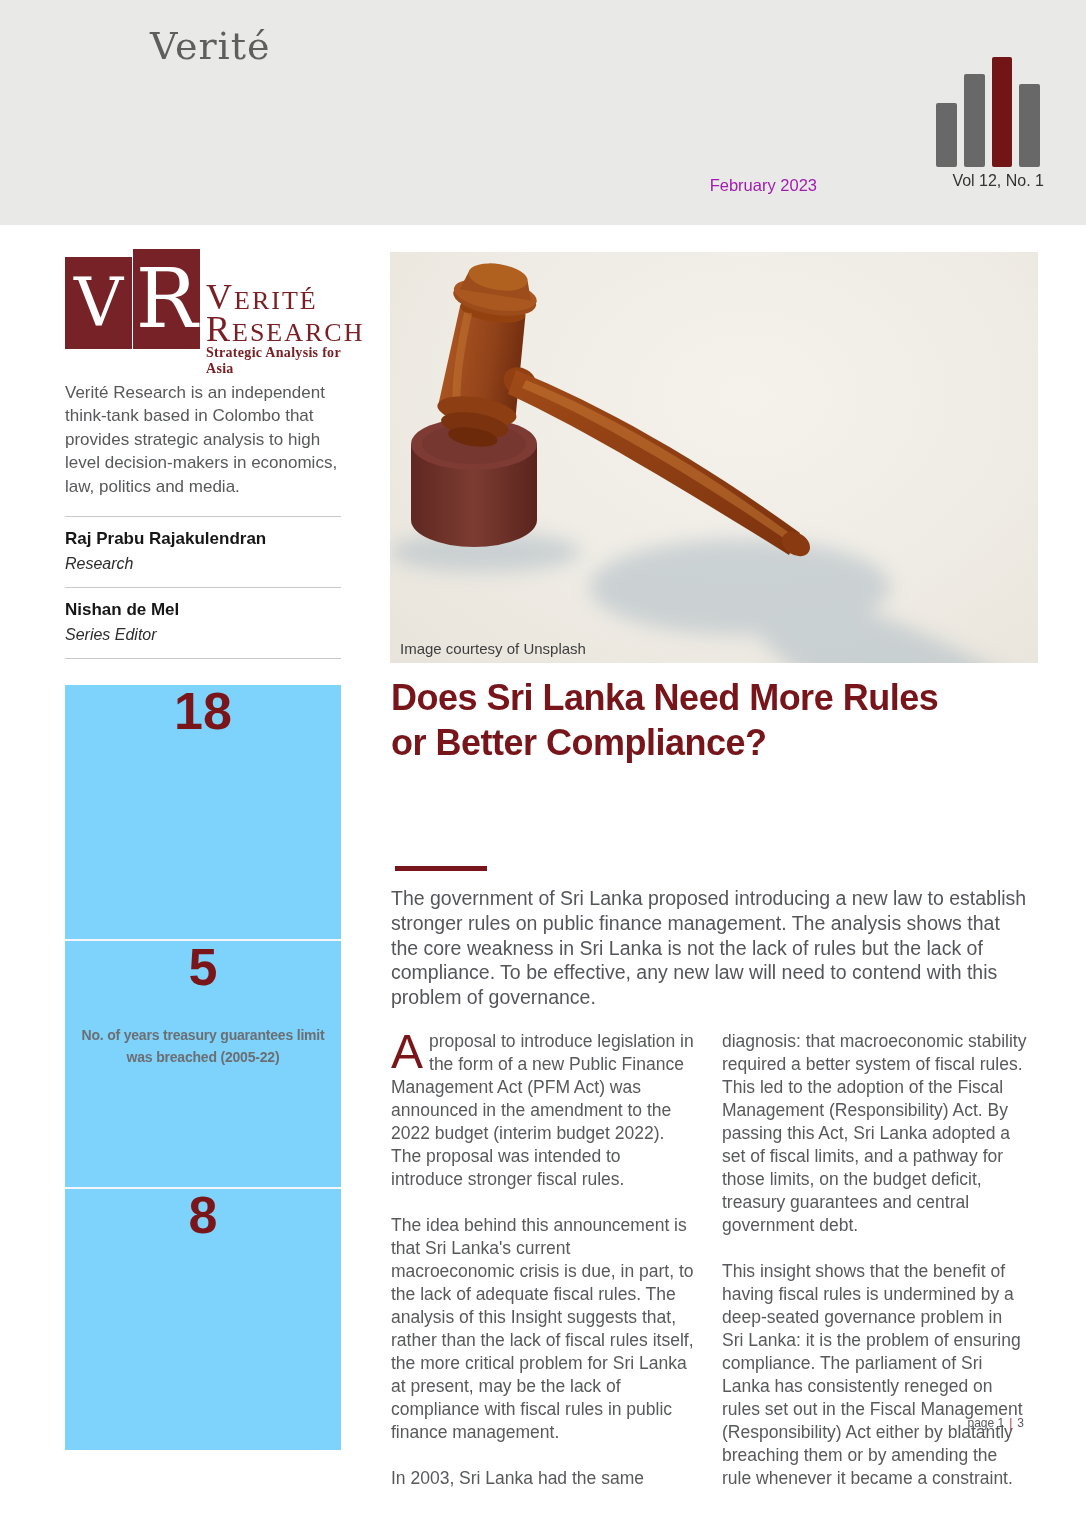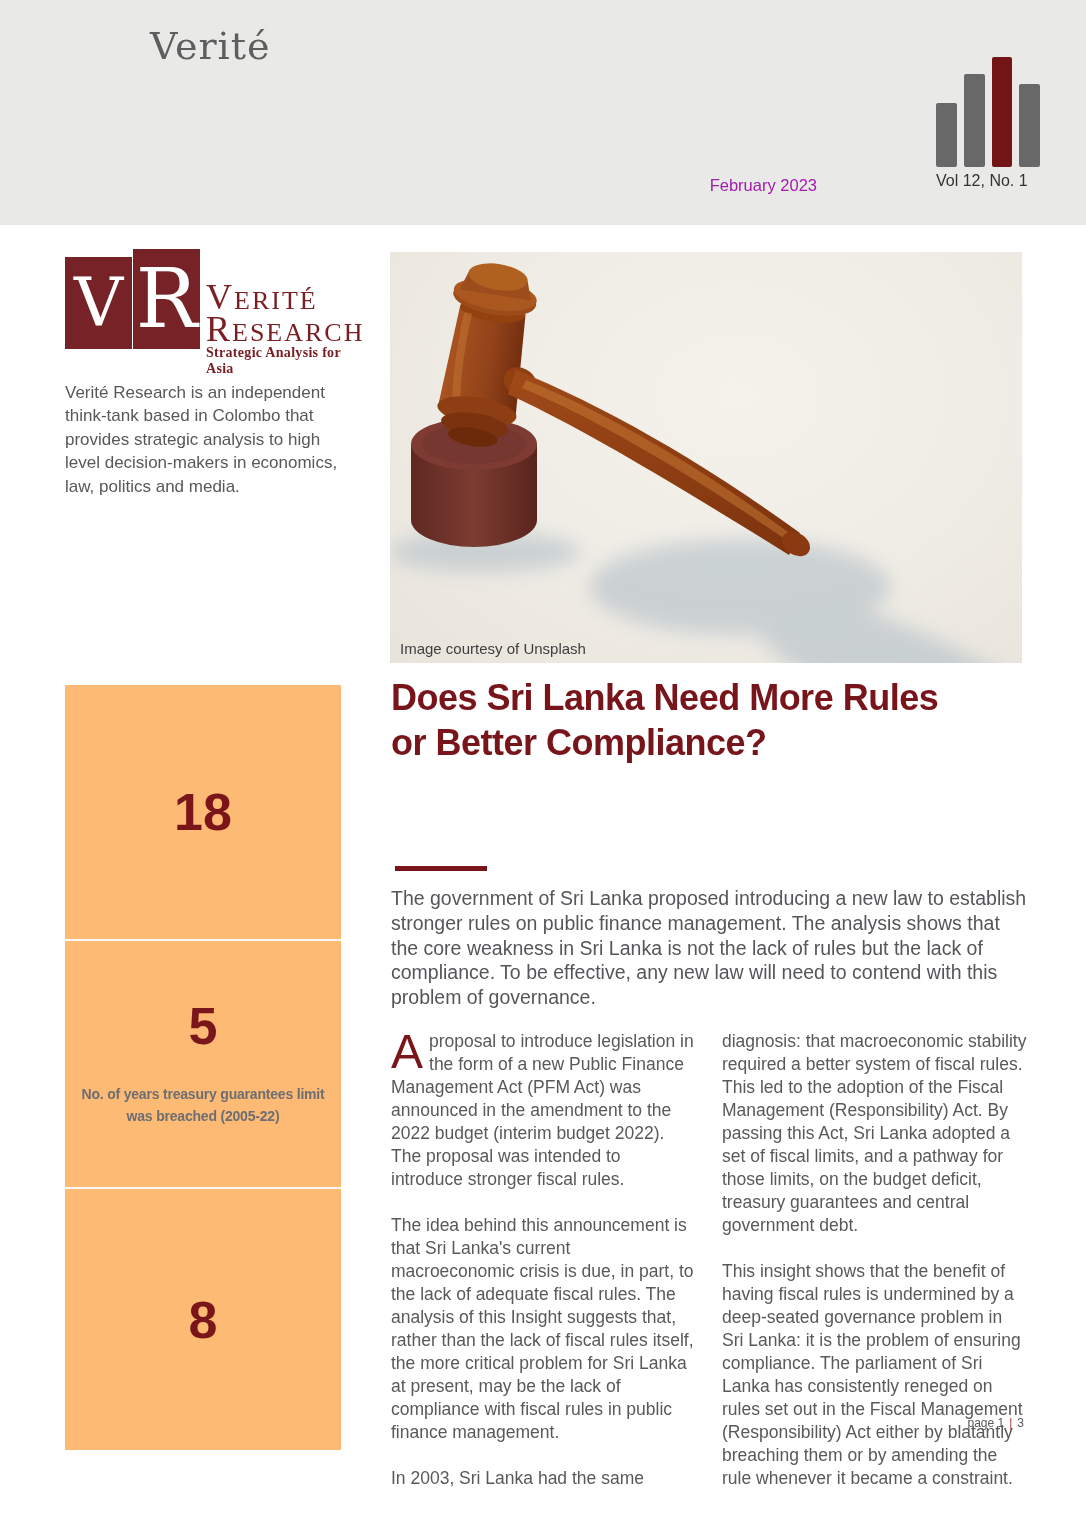--- a/index.html
+++ b/index.html
@@ -20,21 +20,21 @@
   }
   .masthead-title .in { color:#9a9a9a; }
   .masthead-title .sights { color:#731417; }
   .issue-date { position:absolute; left:592px; top:176px; width:225px; text-align:right; font-size:16.5px; color:#a21caf; }
   .vol-bars { position:absolute; left:936px; top:57px; width:104px; height:110px; display:flex; align-items:flex-end; gap:7px; }
   .vol-bars .bar { width:21px; border-radius:2px; background:#686868; }
   .vol-bars .b1 { height:64px; }
   .vol-bars .b2 { height:93px; }
   .vol-bars .b3 { height:110px; background:#731417; }
   .vol-bars .b4 { height:83px; }
-  .vol-label { position:absolute; left:936px; top:172px; width:108px; text-align:left; font-size:16px; color:#333333; }
+  .vol-label { position:absolute; left:936px; top:172px; width:108px; text-align:right; font-size:16px; color:#333333; }
 
   
   .logo { position:absolute; left:65px; top:249px; width:278px; height:104px; }
   .logo-block { position:absolute; background:#772226; display:flex; align-items:center; justify-content:center; }
   .logo-block-v { left:0; top:8px; width:67px; height:92px; }
   .logo-block-r { left:68px; top:0; width:67px; height:100px; }
   .logo-letter { font-family:"DejaVu Serif", serif; color:#ffffff; line-height:1; }
   .logo-block-v .logo-letter { font-size:68px; }
   .logo-block-r .logo-letter { font-size:82px; }
   .logo-word {
@@ -51,36 +51,37 @@
 
   .about { position:absolute; left:65px; top:381px; width:282px; font-size:17px; line-height:1.38; color:#57585a; }
 
   .credits { position:absolute; left:65px; top:516px; width:276px; }
   .rule { border-top:1px solid #c9c9c9; height:0; }
   .credit-name { font-size:17px; font-weight:bold; color:#161616; margin:12px 0 6px 0; }
   .credit-role { font-size:16px; font-style:italic; color:#2c2c2c; margin:0 0 14px 0; }
 
   .stats { position:absolute; left:65px; top:685px; width:276px; }
   .stat-box {
-    background:#fdba74; display:flex; flex-direction:column; align-items:center; justify-content:center;
+    background:#7dd3fc; display:flex; flex-direction:column; align-items:center; 
     gap:32px;
   }
   .stat-box.s1 { height:254px; border-bottom:2px solid #f6f6f6; }
   .stat-box.s2 { height:246px; border-bottom:2px solid #f6f6f6; }
   .stat-box.s3 { height:261px; }
   .stat-value { font-size:52px; font-weight:bold; color:#7a1619; line-height:1; }
   .stat-label {
     font-size:14px; font-weight:bold; color:#6d6e71; text-align:center; line-height:1.55;
     width:250px; letter-spacing:-0.2px;
   }
 
   
   .photo {
     position:absolute; left:390px; top:252px; width:632px; height:411px;
     background:radial-gradient(ellipse at 55% 35%, #f5f2ec 0%, #efece5 55%, #e8e4db 100%);
+    padding-left:16px;
   }
   .photo svg { position:absolute; left:0; top:0; }
   .photo-caption { position:absolute; left:10px; bottom:6px; font-size:15px; color:#3e3e3f; }
 
   .headline {
     position:absolute; left:391px; top:676px; width:570px;
     font-size:36px; line-height:1.24; font-weight:bold; color:#77151a; letter-spacing:-0.5px;
   }
   .headline-rule { position:absolute; left:395px; top:866px; width:92px; height:5px; background:#77151a; }
   .lede {
@@ -122,20 +123,33 @@
     <div class="logo-block logo-block-r">
       <span class="logo-letter">R</span>
     </div>
     <div class="logo-word logo-word-1">Verité</div>
     <div class="logo-word logo-word-2">Research</div>
     <div class="logo-tagline">Strategic Analysis for Asia</div>
   </div>
 
   <div class="about">Verité Research is an independent think-tank based in Colombo that provides strategic analysis to high level decision-makers in economics, law, politics and media.</div>
 
+  <div class="credits">
+    <div class="rule"></div>
+    <div>
+      <div class="credit-name">Raj Prabu Rajakulendran</div>
+      <div class="credit-role">Research</div>
+    </div>
+    <div class="rule"></div>
+    <div>
+      <div class="credit-name">Nishan de Mel</div>
+      <div class="credit-role">Series Editor</div>
+    </div>
+    <div class="rule"></div>
+  </div>
 
   <div class="stats">
     <div class="stat-box s1">
       <div class="stat-value">18</div>
     </div>
     <div class="stat-box s2">
       <div class="stat-value">5</div>
       <div class="stat-label">No. of years treasury guarantees limit was breached (2005-22)</div>
     </div>
     <div class="stat-box s3">

